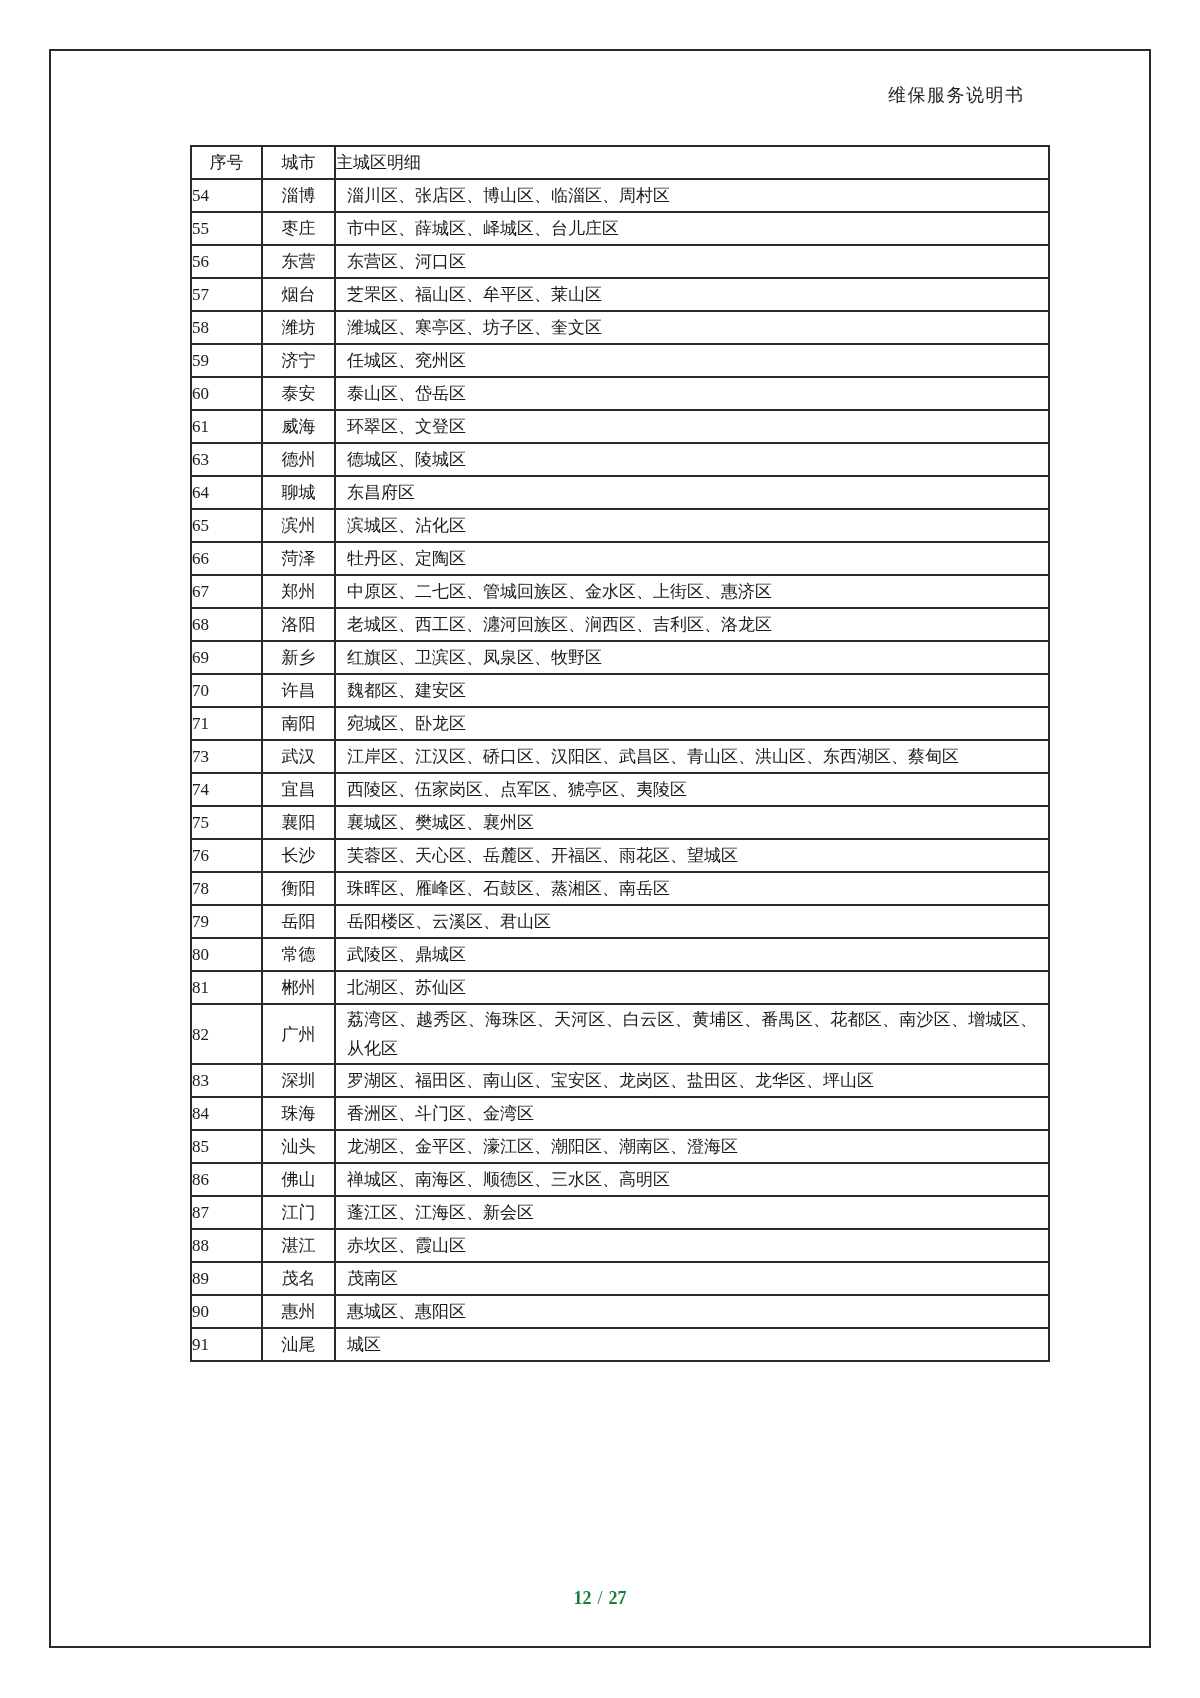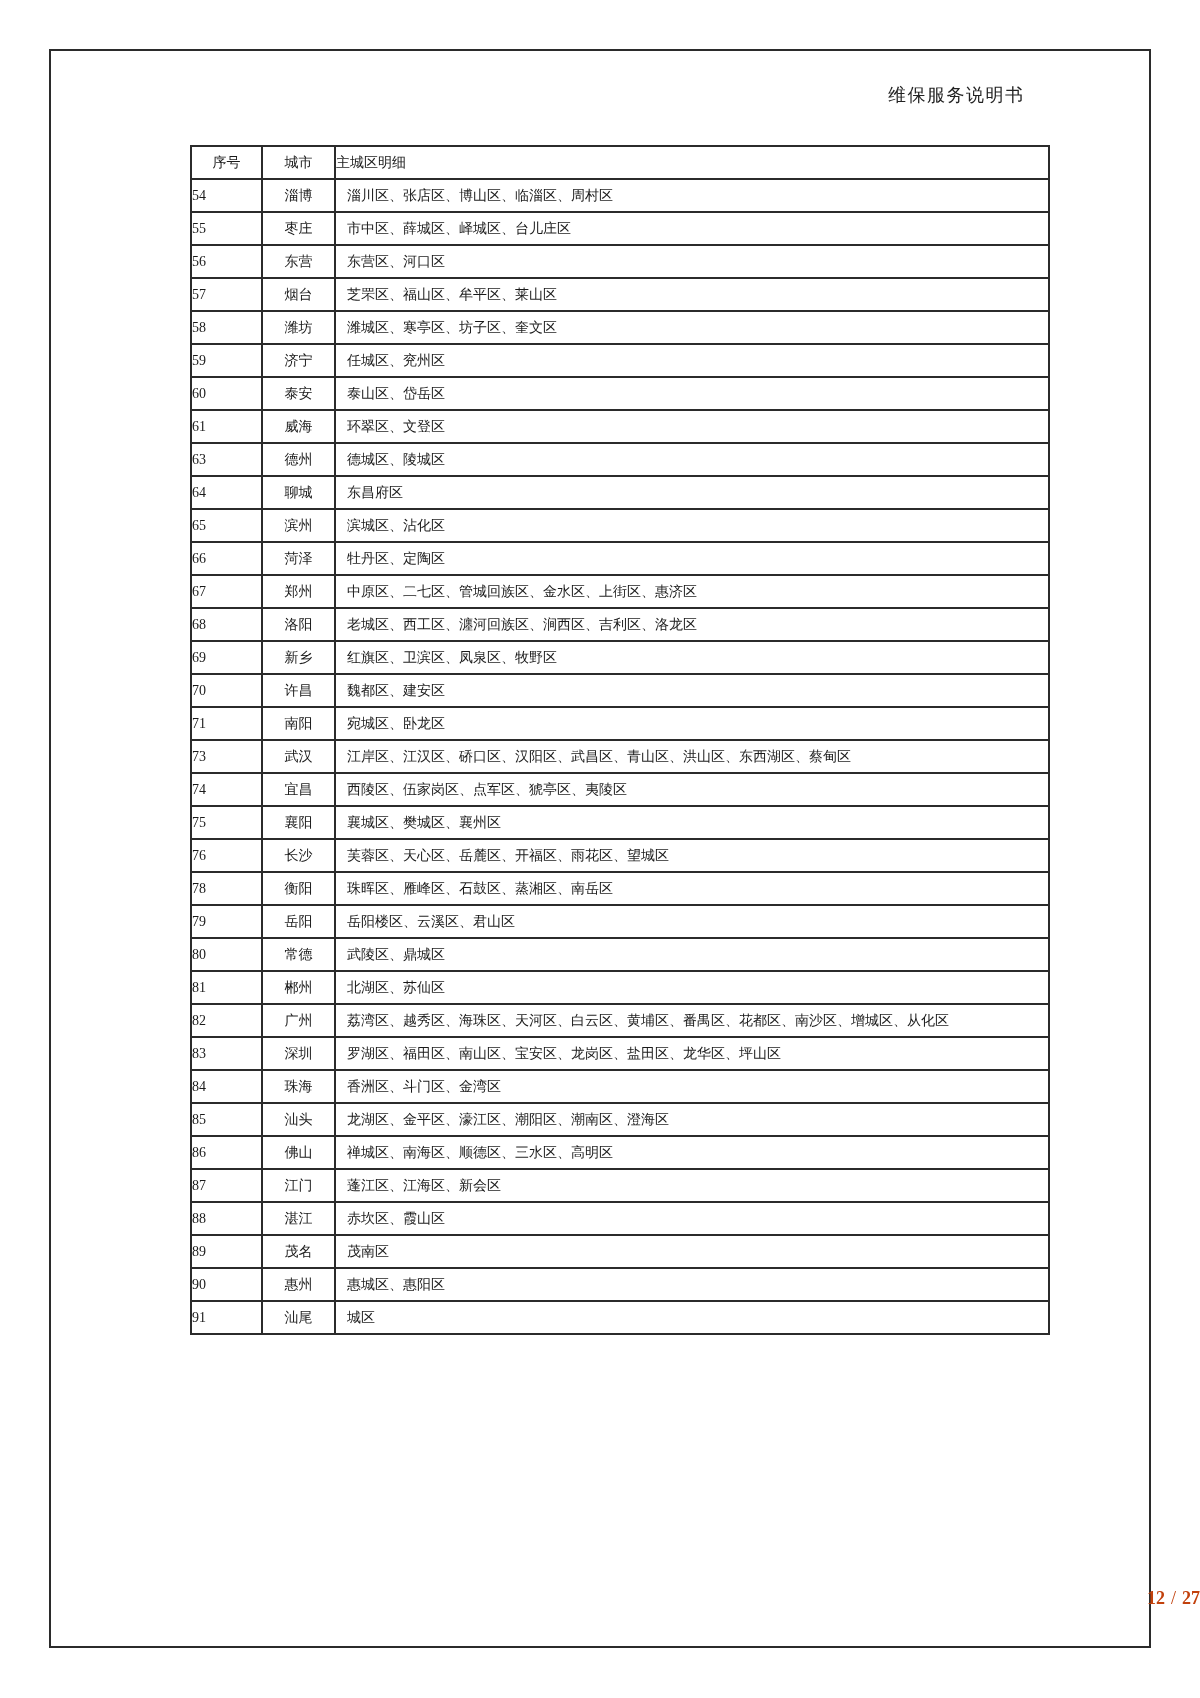--- a/index.html
+++ b/index.html
@@ -34,21 +34,21 @@
     color: #222;
     white-space: nowrap;
   }
   table.city-table {
     position: absolute;
     left: 190px;
     top: 145px;
     width: 860px;
     border-collapse: collapse;
     table-layout: fixed;
-    font-size: 14px;
+    font-size: 17px;
     color: #1a1a1a;
   }
   .city-table th, .city-table td {
     border: 2px solid #2b2b2b;
     padding: 0;
     font-weight: normal;
     vertical-align: middle;
   }
   .city-table th {
     height: 31px;
@@ -66,24 +66,24 @@
     padding: 0 11px;
     line-height: 29px;
     border-radius: 11px;
   }
   th.col-districts { text-align: left; border-radius: 16px; }
   .footer {
     position: absolute;
     top: 1588px;
     left: 0;
     width: 100%;
-    text-align: right;
+    text-align: center;
     font-size: 18px;
     font-weight: bold;
-    color: #c2410c;
+    color: #15803d;
   }
   .footer .sep {
     font-weight: normal;
     margin: 0 6px;
   }
 </style>
 </head>
 <body>
 
 <div class="page">

